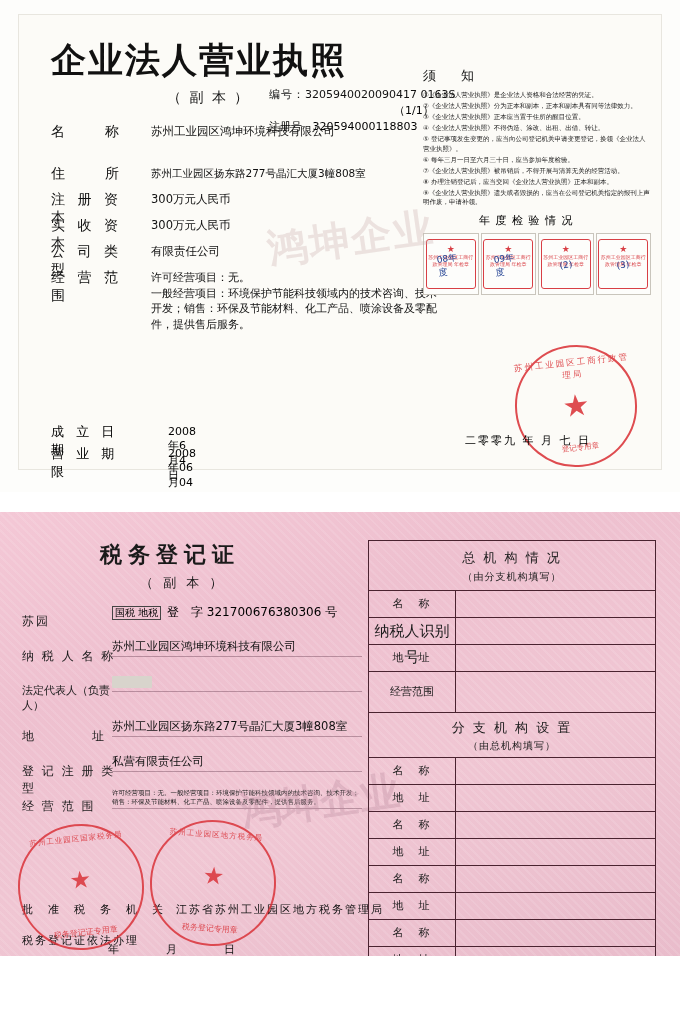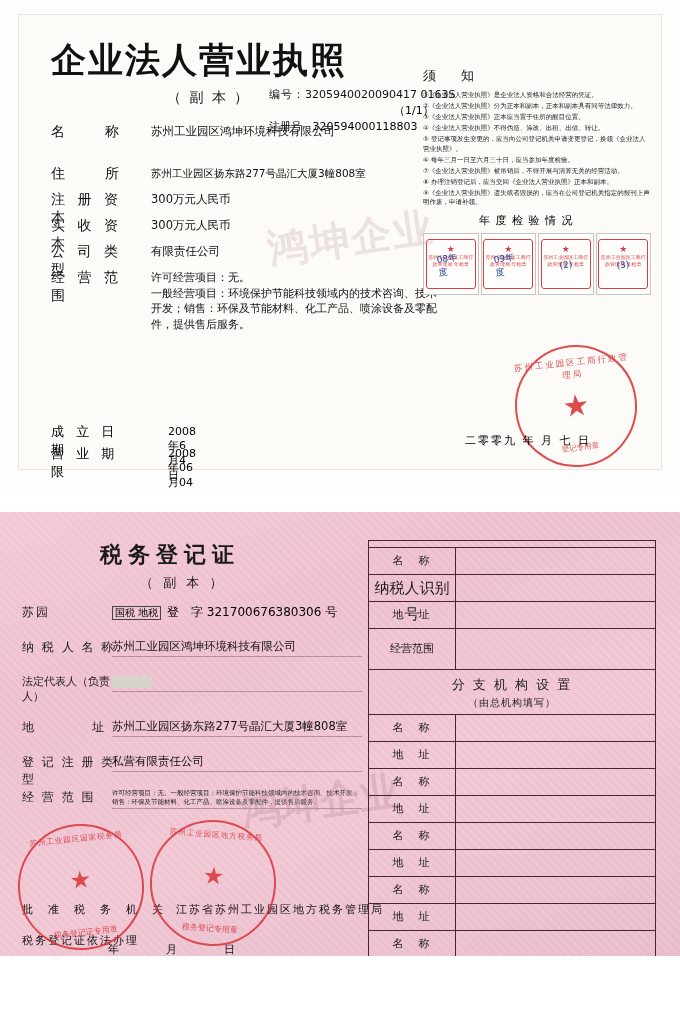--- a/index.html
+++ b/index.html
@@ -261,21 +261,21 @@
     letter-spacing: 3px;
     color: #1a1a1a;
   }
   .tax-fields {
     position: absolute;
     left: 22px; top: 92px;
     width: 330px;
   }
   .tfld { position: relative; min-height: 19px; margin-bottom: 11px; }
   .tfld-label {
-    position: absolute; left: 0; top: 0;
+    position: absolute; left: 0; top: 9px;
     width: 96px;
     font-size: 12px;
     letter-spacing: 2px;
     color: #1b1b1b;
   }
   .tfld-val {
     position: absolute; left: 90px; top: 0;
     font-size: 11.5px;
     color: #111;
     width: 250px;
@@ -583,20 +583,24 @@
 
     <div class="seal-red" style="left:150px; top:308px; width:122px; height:122px; transform:rotate(4deg);">
       <div class="arc-top">苏州工业园区地方税务局</div>
       <div class="star">★</div>
       <div class="arc-bottom">税务登记专用章</div>
     </div>
 
     <div class="wm-bottom">鸿坤企业</div>
 
     <div class="tax-table">
+      <div class="tt-head">
+        <div>总 机 构 情 况</div>
+        <div class="sub">（由分支机构填写）</div>
+      </div>
       <div class="tt-rows">
         <div class="tt-row">
           <div class="k">名　称</div>
           <div class="v"></div>
         </div>
         <div class="tt-row">
           <div class="k" style="font-size:15px;letter-spacing:0">纳税人识别号</div>
           <div class="v"></div>
         </div>
         <div class="tt-row">

